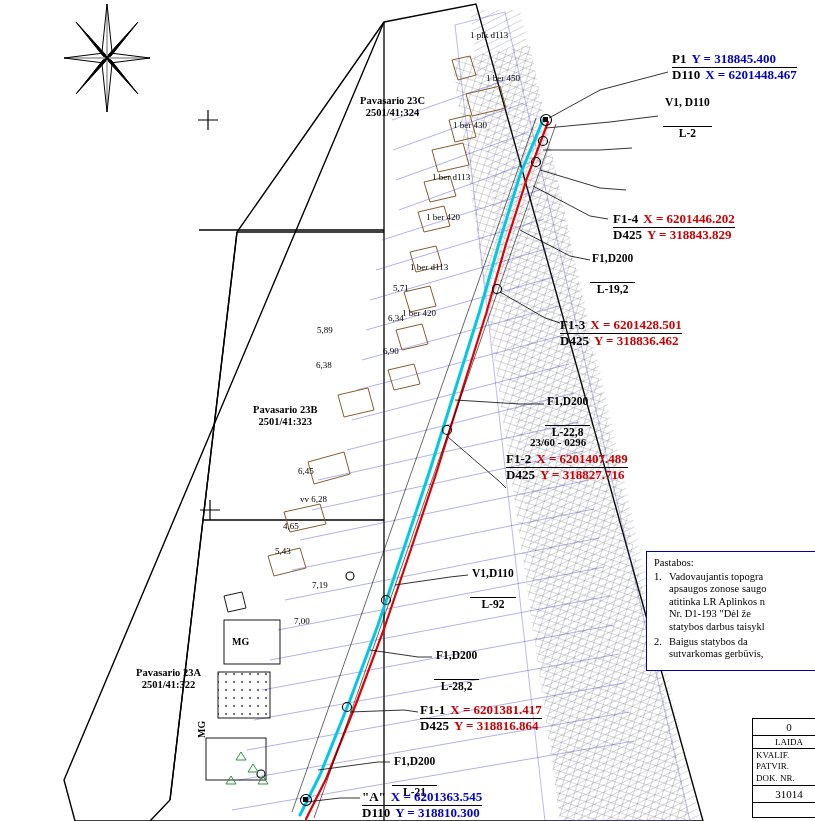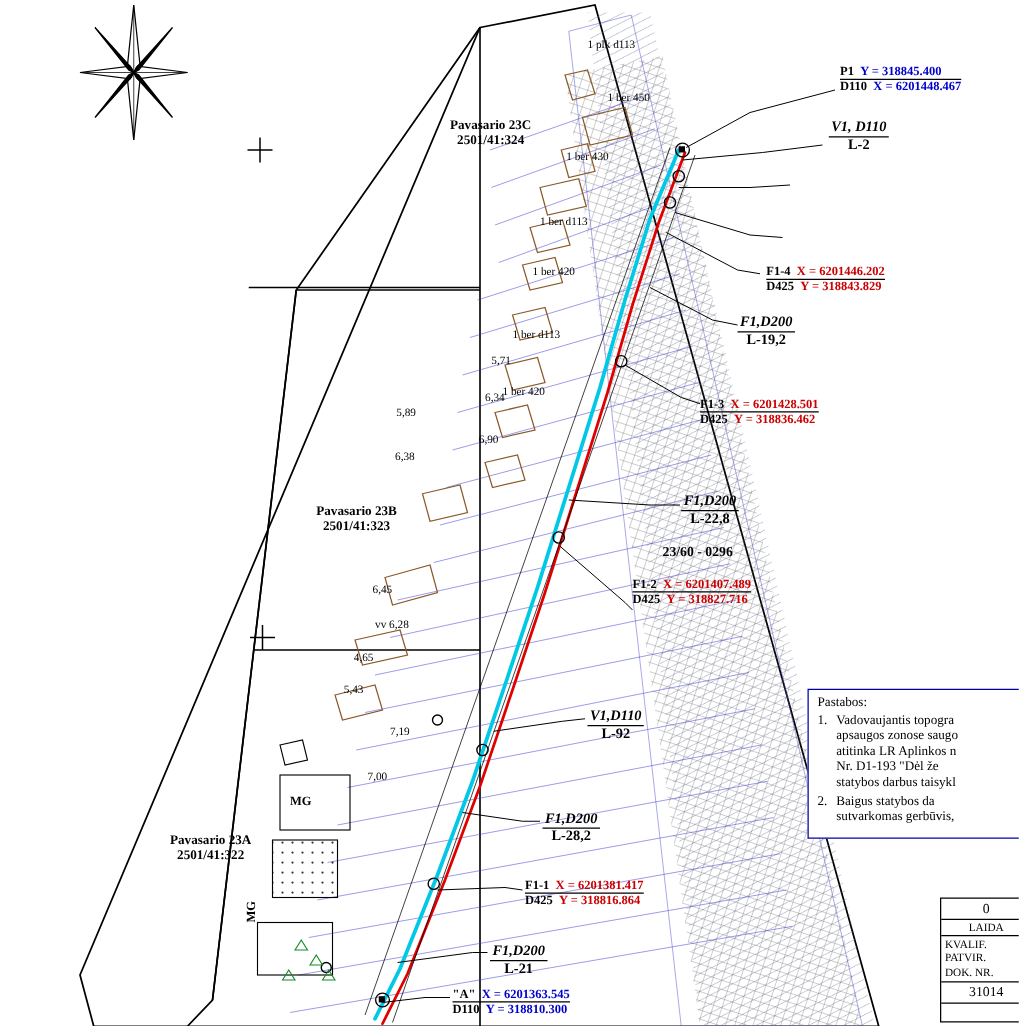--- a/index.html
+++ b/index.html
@@ -12,29 +12,29 @@
   }
   #stage{position:absolute;left:0;top:0;width:815px;height:821px;}
   svg.layer{position:absolute;left:0;top:0;width:815px;height:821px;}
 
   .lbl{position:absolute;white-space:nowrap;line-height:1.12;}
   .lbl .ln{display:block;}
 
   .blk{font-weight:bold;color:#000;}
 
   
-  .coord{font-size:10px;}
+  .coord{font-size:13px;}
   .coord .row{display:flex;gap:5px;align-items:baseline;}
   .coord .r1{border-bottom:1.2px solid #000;padding-bottom:0px;}
   .coord .tag{color:#cc0000;font-weight:bold;}
   .coord .tagk{color:#000;font-weight:bold;}
   .coord .val{color:#0000cc;font-weight:bold;}
 
   .pipe{font-size:11.5px;text-align:center;font-weight:bold;color:#000;}
-  .pipe .r1{border-bottom:1.2px solid #000;display:block;padding:0 2px 0px 2px;font-style:italic;}
+  .pipe .r1{border-bottom:1.2px solid #000;display:block;padding:0 2px 17px 2px;}
   .pipe .r2{display:block;}
 
   .parc{font-size:10.5px;font-weight:bold;color:#000;text-align:center;}
 
   
   .notes{
     position:absolute;left:646px;top:551px;width:175px;height:120px;
     border:1.3px solid #0000aa;background:#fff;
     font-size:10.5px;color:#000;padding:5px 6px 0 7px;box-sizing:border-box;
     overflow:hidden;
@@ -283,21 +283,21 @@
       <span class="tagk">D425</span>
       <span class="tag">Y = 318836.462</span>
     </div>
   </div>
 
   <div class="lbl pipe" style="left:545px;top:395px;">
     <span class="r1">F1,D200</span>
     <span class="r2">L-22,8</span>
   </div>
 
-  <div class="lbl coord" style="left:506px;top:462px;">
+  <div class="lbl coord" style="left:506px;top:452px;">
     <div class="row r1">
       <span class="tagk">F1-2</span>
       <span class="tag">X = 6201407.489</span>
     </div>
     <div class="row">
       <span class="tagk">D425</span>
       <span class="tag">Y = 318827.716</span>
     </div>
   </div>
 

